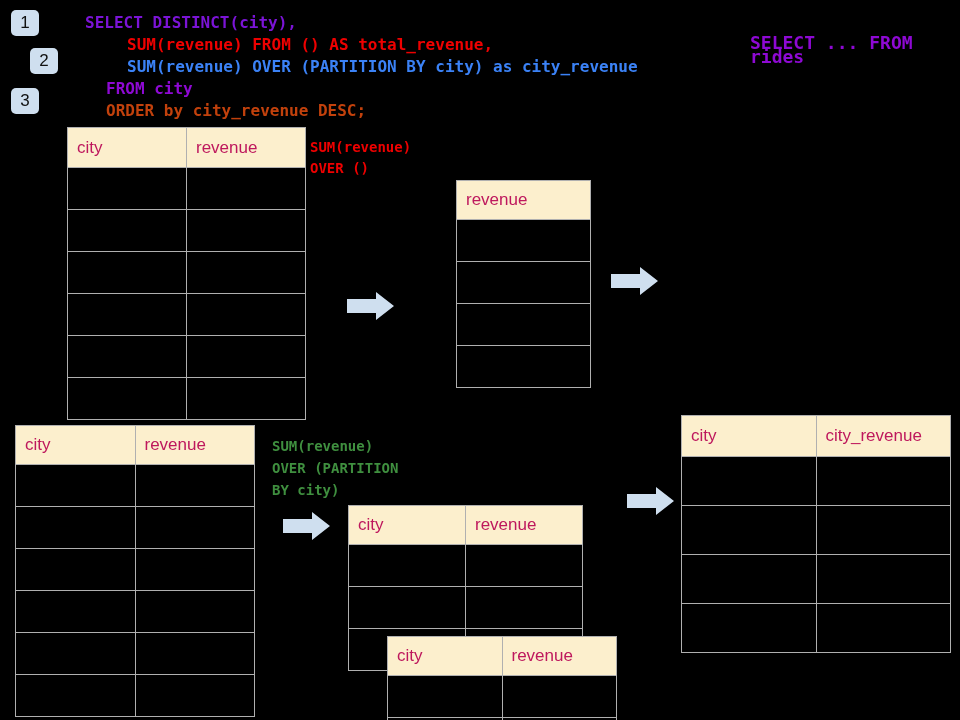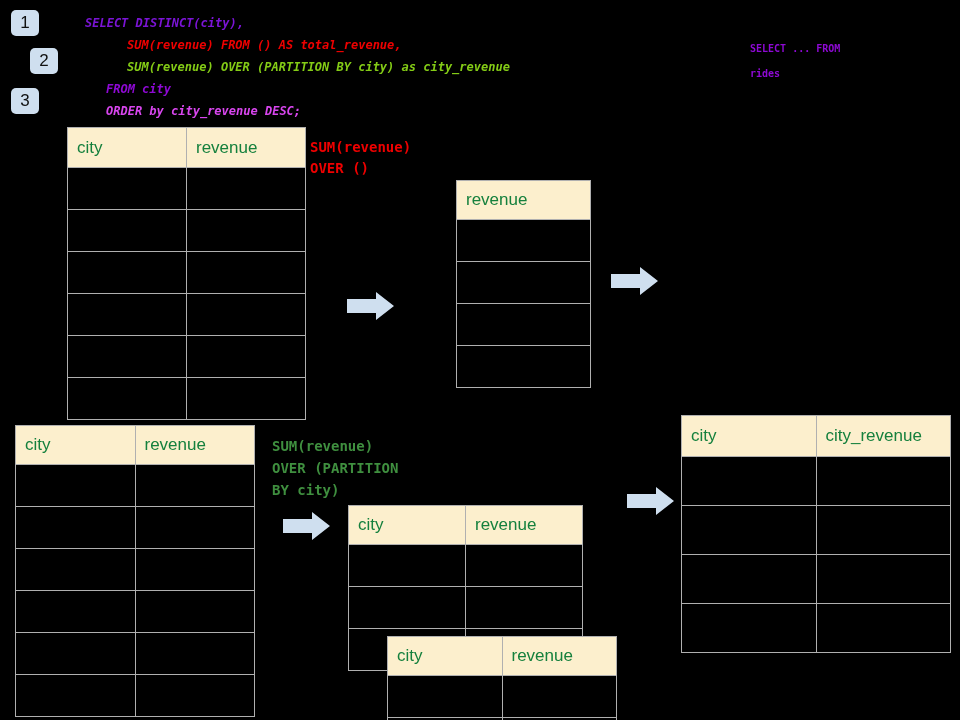--- a/index.html
+++ b/index.html
@@ -30,30 +30,30 @@
   #badge3{left:11px;top:88px;}
 
   
   .code{
     position:absolute;
     font-family:"DejaVu Sans Mono","Liberation Mono",monospace;
     font-weight:bold;
     white-space:pre;
     letter-spacing:0px;
   }
-  .code.big{font-size:12px;line-height:22px;font-style:italic;}
+  .code.big{font-size:16px;line-height:22px;}
   #sql-line-1{left:85px;top:12px;color:#7b14d6;}
   #sql-line-2{left:127px;top:34px;color:#ee0000;}
-  #sql-line-3{left:127px;top:56px;color:#84cc16;}
+  #sql-line-3{left:127px;top:56px;color:#3b82f6;}
   #sql-line-4{left:106px;top:78px;color:#8e09d4;}
-  #sql-line-5{left:106px;top:100px;color:#d946ef;}
+  #sql-line-5{left:106px;top:100px;color:#c2410c;}
 
   #sql-side{
     left:750px;top:36px;color:#8e09d4;
-    font-size:10px;line-height:25px;
+    font-size:18px;line-height:14px;
   }
 
   
   #anno-over-empty{
     left:310px;top:137px;color:#ee0000;
     font-size:14px;line-height:21px;
   }
   #anno-over-partition{
     left:272px;top:435px;color:#3f8f3f;
     font-size:14px;line-height:22px;
@@ -67,21 +67,21 @@
     background:#000;
     border:1px solid #b0b0b0;
   }
   .tbl td{
     border:1px solid #b0b0b0;
     padding:0;
     background:#000;
   }
   .tbl td.h{
     background:#fcefcd;
-    color:#15803d;
+    color:#be185d;
     font-family:"Liberation Sans", sans-serif;
     font-size:17px;
     padding:0 0 0 9px;
     text-align:left;
     vertical-align:middle;
   }
 
   
   #table-source-top{left:67px;top:127px;width:239px;}
   #table-source-top td{height:41px;}

